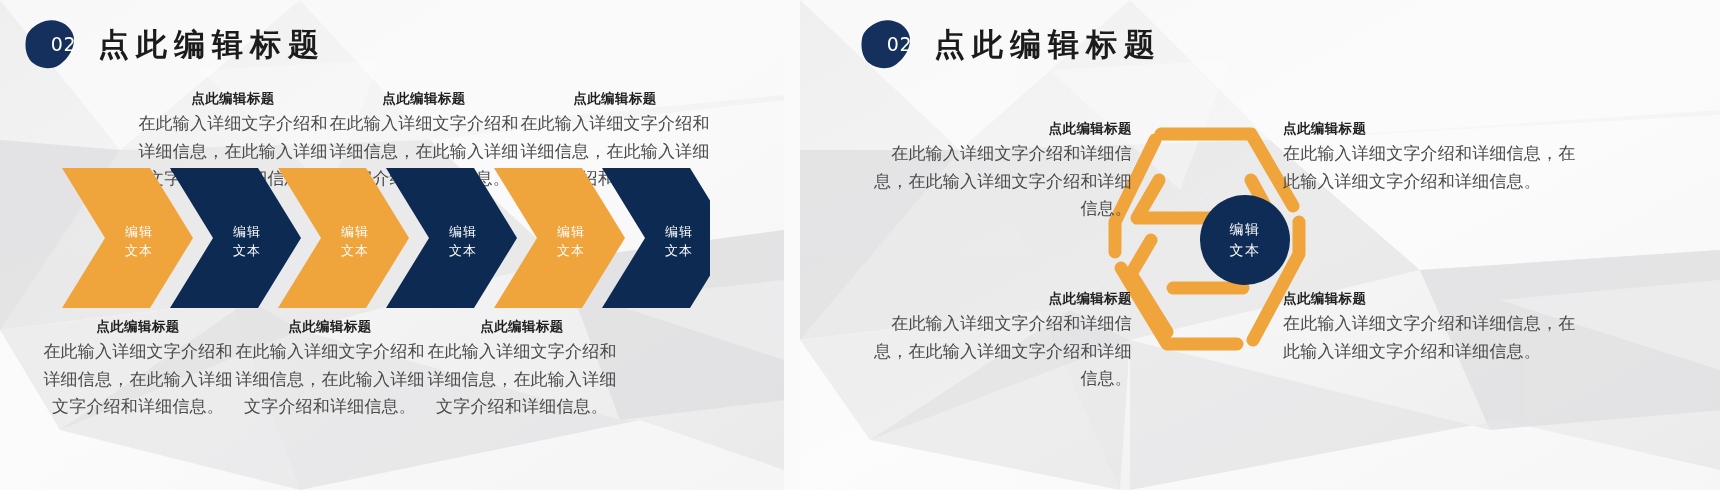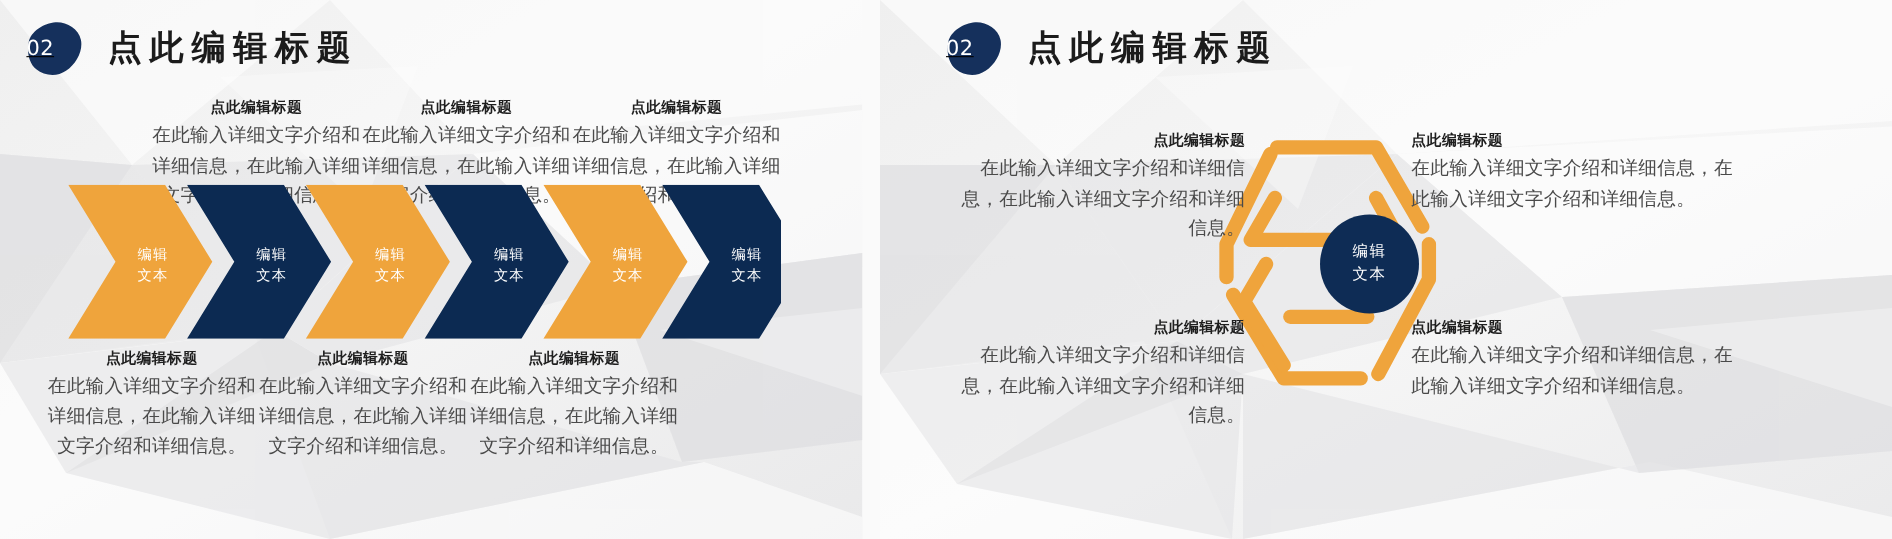--- a/index.html
+++ b/index.html
@@ -15,21 +15,21 @@
   .slide{position:absolute;top:0;height:490px;overflow:hidden;}
   .slide-left{left:0;width:784px;}
   .slide-right{left:800px;width:920px;}
   .slide-bg{position:absolute;inset:0;overflow:hidden;}
   .slide-bg svg{position:absolute;inset:0;width:100%;height:100%;}
 
   
   .hdr{position:absolute;display:flex;align-items:center;gap:22px;}
   .badge{
     position:relative;width:52px;height:52px;flex:0 0 52px;
-    display:flex;align-items:center;justify-content:flex-start;text-decoration:underline;
+    display:flex;align-items:center;justify-content:flex-end;
   }
   .badge svg{position:absolute;inset:0;width:52px;height:52px;}
   .badge-num{
     position:relative;z-index:2;color:#ffffff;font-size:19px;
     letter-spacing:.5px;font-family:"DejaVu Sans","Liberation Sans",sans-serif;
   }
   .hdr-title{
     font-size:31px;font-weight:700;color:#1b1b1b;letter-spacing:7px;
     white-space:nowrap;line-height:1;
   }

